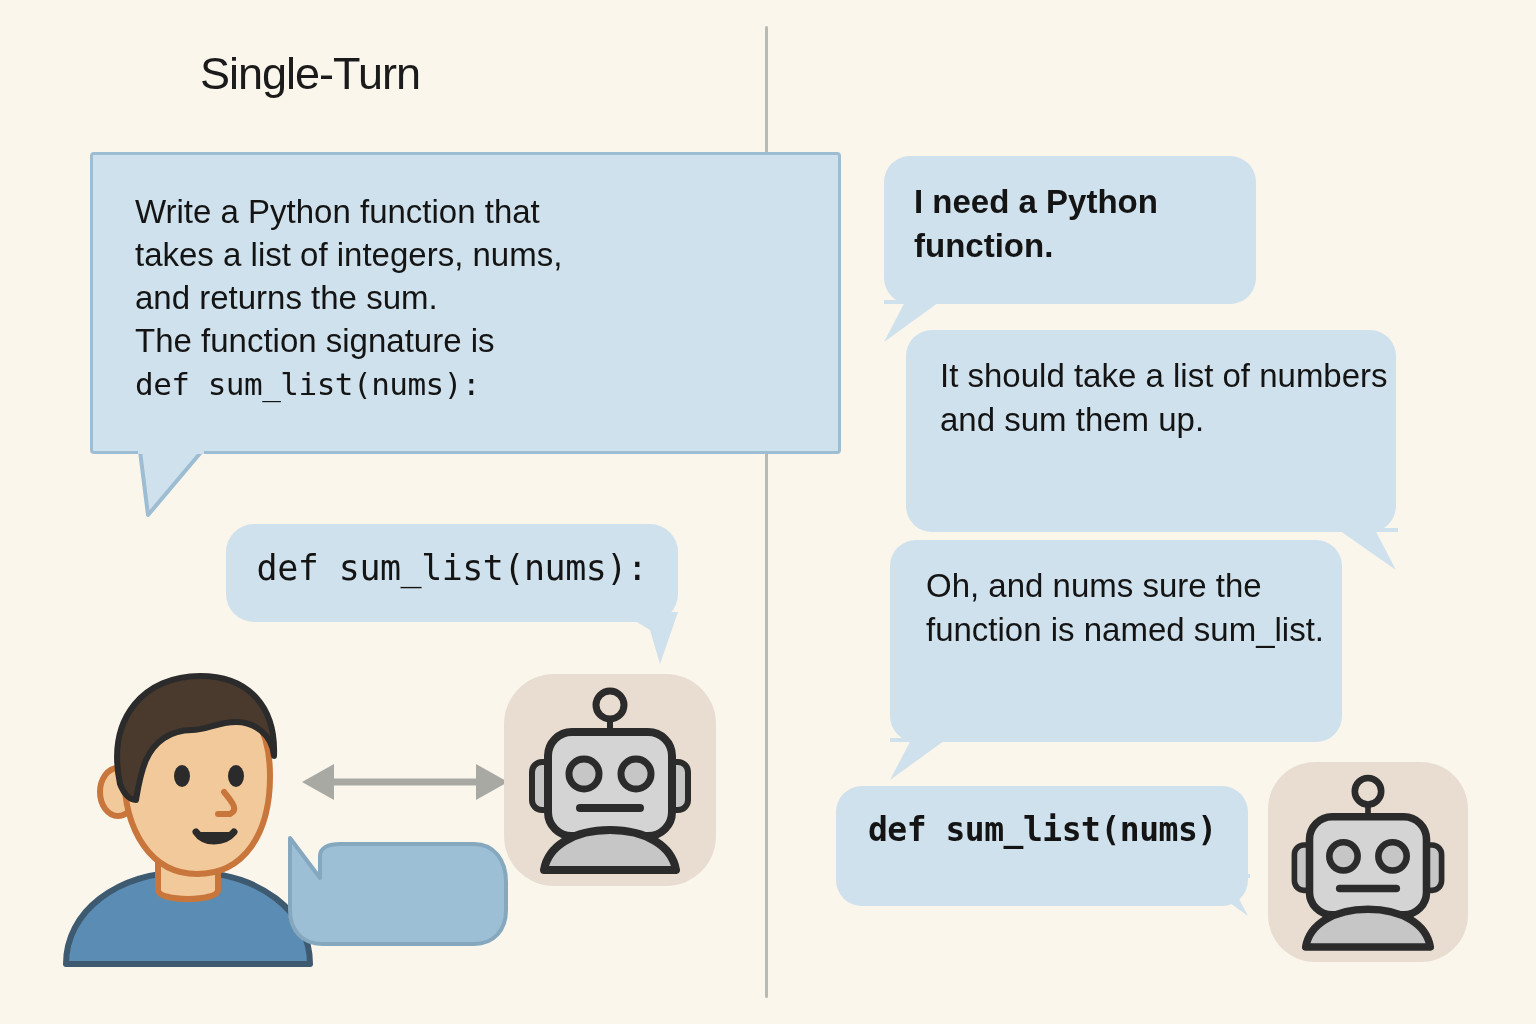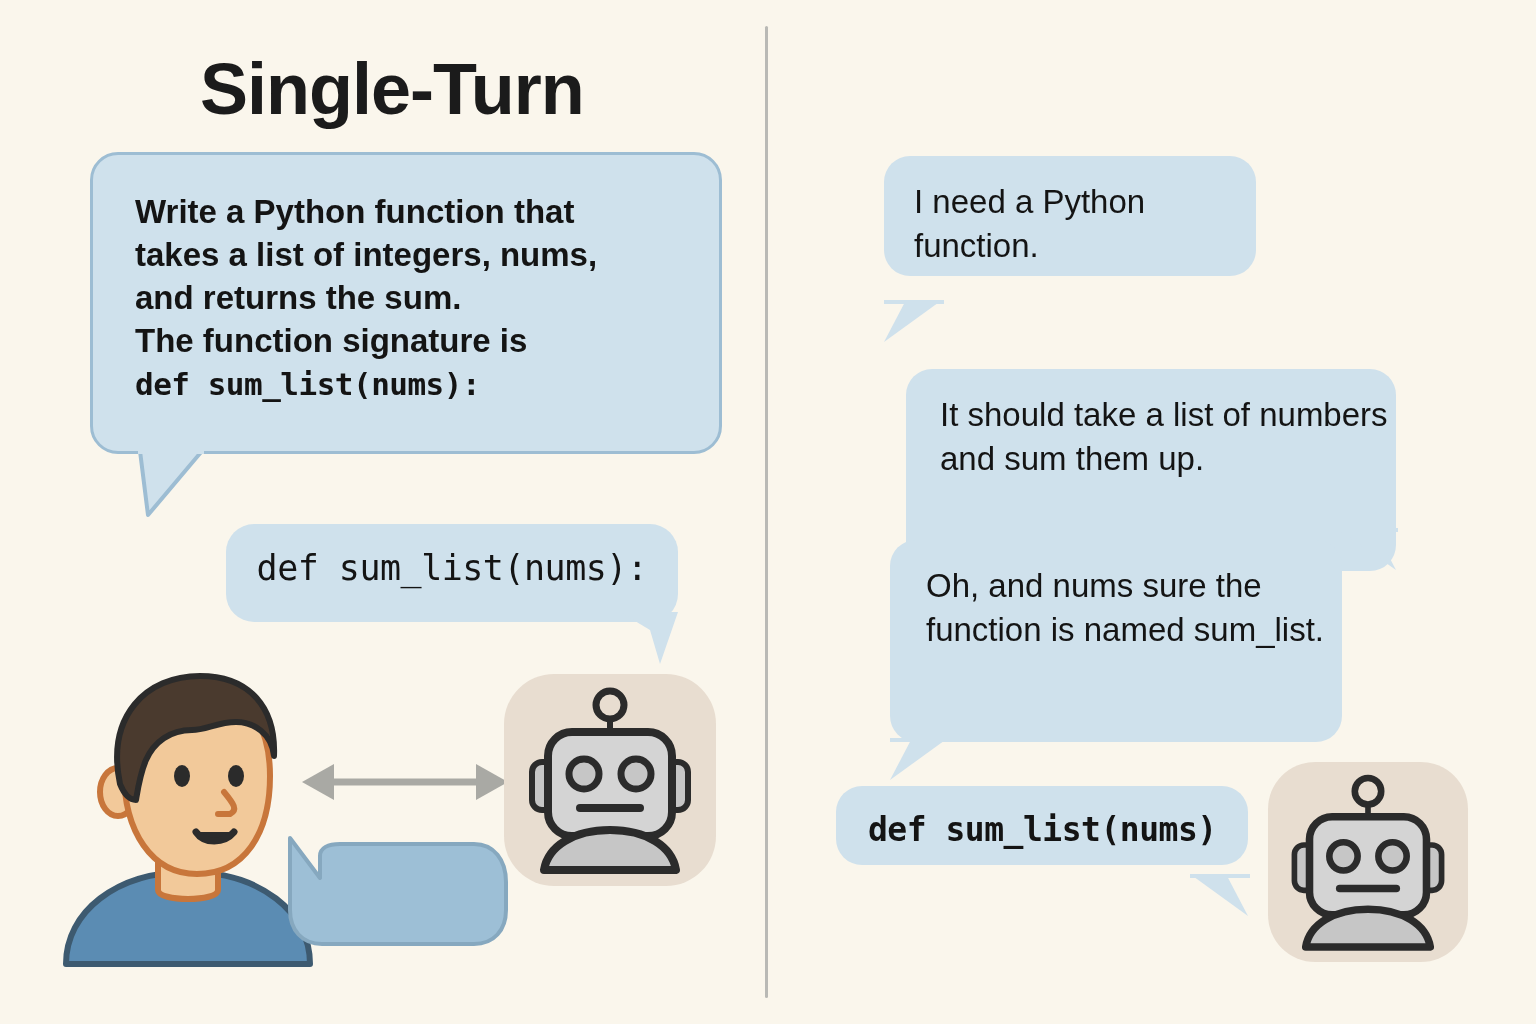--- a/index.html
+++ b/index.html
@@ -30,22 +30,22 @@
     top: 26px;
     width: 3px;
     height: 972px;
     background: #b9b9b5;
     border-radius: 2px;
   }
 
   
   .panel-title {
     position: absolute;
-    font-size: 72px;
-    font-weight: bold;
+    font-size: 45px;
+    font-weight: normal;
     color: #1b1b1b;
     letter-spacing: -1px;
     white-space: nowrap;
   }
   #title-left  { left: 200px; top: 48px; }
   #title-right { left: 918px; top: 48px; }
 
   
   .bubble {
     position: absolute;
@@ -57,26 +57,25 @@
 
   .bubble-outlined {
     border: 3px solid #9dbdd3;
   }
 
   
 
   #bubble-prompt {
     left: 90px;
     top: 152px;
-    width: 632px;
+    width: 751px;
     height: 302px;
-    border-radius: 28px;
+    border-radius: 4px;
     padding: 36px 30px 0 42px;
     font-size: 33px;
-    font-weight: bold;
   }
   #bubble-prompt .mono {
     font-family: "DejaVu Sans Mono", monospace;
     font-size: 31px;
     letter-spacing: -0.5px;
   }
 
   #tail-prompt {
     position: absolute;
     left: 138px;
@@ -149,38 +148,38 @@
     border-radius: 26px;
     font-size: 33px;
     color: #141414;
     line-height: 1.32;
   }
 
   #chat-1 {
     left: 884px;
     top: 156px;
     width: 372px;
-    height: 120px;
+    height: 148px;
     padding: 24px 0 0 30px;
+    font-weight: bold;
   }
   #chat-1-tail {
     position: absolute;
     left: 884px;
     top: 300px;
     width: 60px;
     height: 44px;
   }
 
   #chat-2 {
     left: 906px;
     top: 330px;
     width: 490px;
     height: 202px;
     padding: 24px 0 0 34px;
-    margin-top: 39px;
   }
   #chat-2-tail {
     position: absolute;
     left: 1336px;
     top: 528px;
     width: 62px;
     height: 44px;
   }
 
   #chat-3 {
@@ -195,21 +194,21 @@
     left: 890px;
     top: 738px;
     width: 60px;
     height: 44px;
   }
 
   #chat-answer {
     left: 836px;
     top: 786px;
     width: 412px;
-    height: 79px;
+    height: 120px;
     padding: 22px 0 0 32px;
     font-family: "DejaVu Sans Mono", monospace;
     font-size: 33px;
     letter-spacing: -0.5px;
     font-weight: bold;
   }
   #chat-answer-tail {
     position: absolute;
     left: 1190px;
     top: 874px;

